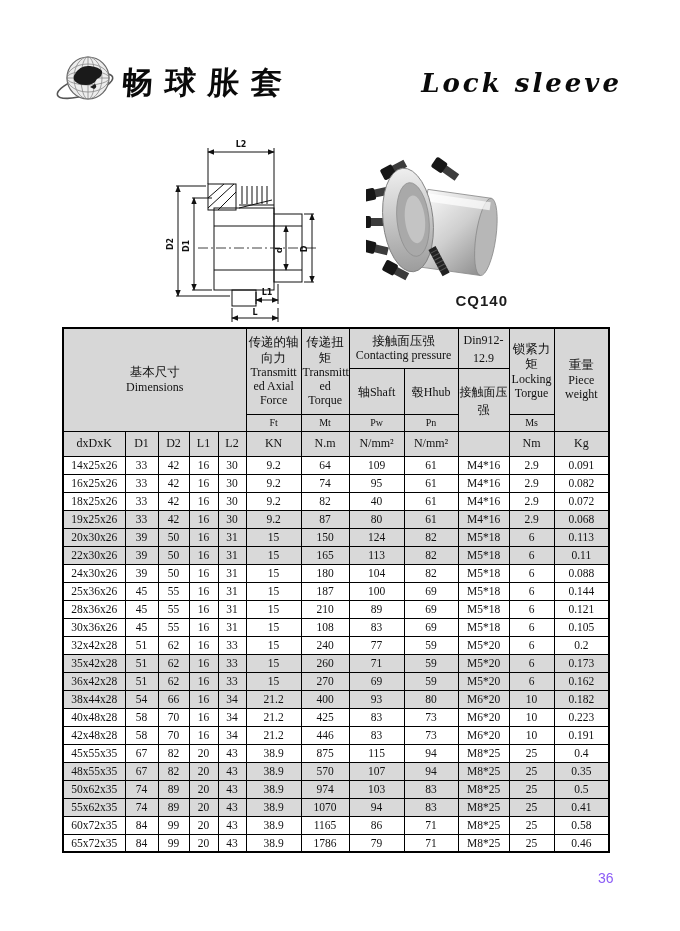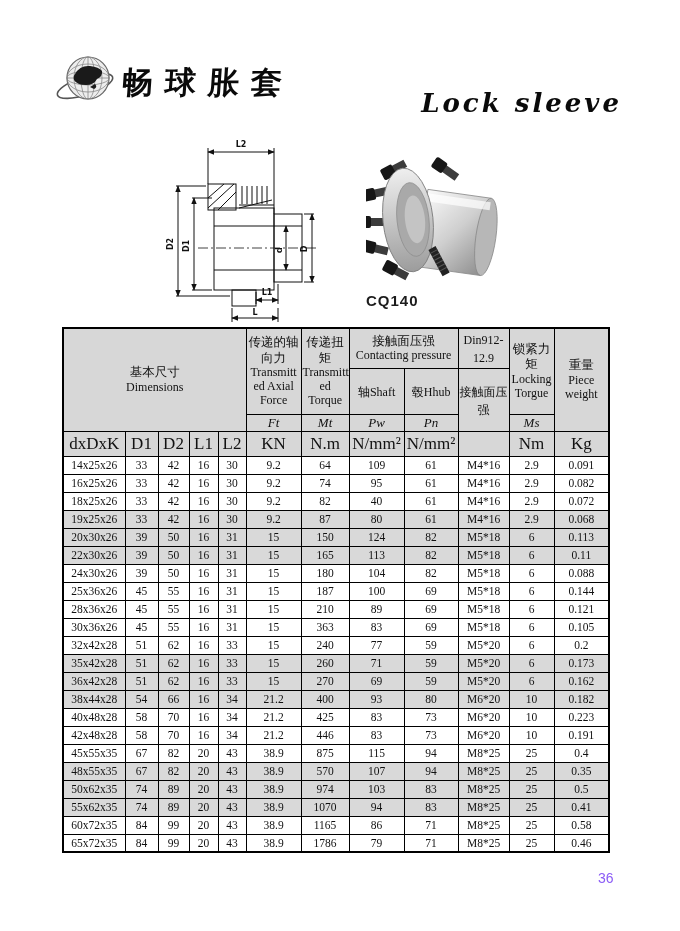--- a/index.html
+++ b/index.html
@@ -11,51 +11,51 @@
   }
   
   .hdr-logo { position:absolute; left:55px; top:50px; width:64px; height:60px; }
   .brand-cn {
     position:absolute; left:122px; top:62px; font-size:31px; font-weight:bold;
     letter-spacing:12px; font-family:"Liberation Serif", serif; color:#0a0a0a;
     transform:skewX(-4deg);
   }
   .brand-en {
     position:absolute; right:58px; top:68px; font-size:26px; font-weight:bold;
-    font-style:italic; letter-spacing:3px; font-family:"DejaVu Serif", serif; color:#0a0a0a;margin-top:20px;
+    font-style:italic; letter-spacing:3px; font-family:"DejaVu Serif", serif; color:#0a0a0a;
   }
   
   .drawing { position:absolute; left:146px; top:134px; width:212px; height:192px; }
   .drawing text { font-family:"DejaVu Sans", sans-serif; font-size:8px; font-weight:bold; fill:#111; }
   .photo { position:absolute; left:366px; top:152px; width:142px; height:142px; }
   .photo-caption {
-    position:absolute; left:366px; top:292px; width:142px; text-align:left;
+    position:absolute; left:366px; top:292px; width:142px; text-align:right;
     font-family:"Liberation Sans", sans-serif; font-weight:bold; font-size:15px;
     letter-spacing:1px; color:#1c1c1c;
   }
   
   table.spec {
     position:absolute; left:62px; top:327px; width:546px;
     border-collapse:collapse; table-layout:fixed;
     border:2px solid #000;
   }
   table.spec th, table.spec td {
     border:1px solid #000; text-align:center; vertical-align:middle;
     padding:0 1px; overflow:hidden;
   }
   table.spec thead th { background:#d7d7d7; font-weight:normal; }
   .h-cn { display:block; font-size:12.5px; line-height:1.25; }
   .h-en { display:block; font-size:12px;  line-height:1.15; font-family:"Liberation Serif", serif; }
   .h-one { font-size:12px; line-height:1.2; }
   tr.row-main  { height:40px; }
   tr.row-sub   { height:46px; }
   tr.row-sym   { height:17px; }
-  tr.row-sym th { font-size:13px;font-style:italic; }
+  tr.row-sym th { font-size:10px; }
   tr.row-units { height:25px; }
-  tr.row-units td { background:#d7d7d7; font-size:17px; }
+  tr.row-units td { background:#d7d7d7; font-size:12px; }
   table.spec tbody tr { height:18px; }
   table.spec tbody td { font-size:11.5px; background:#fff; }
   table.spec tbody tr.shaded td { background:#d9d9d9; }
   
   .page-number {
     position:absolute; left:598px; top:870px; font-size:14px;
     font-family:"Liberation Sans", sans-serif; color:#8b5cf6;
   }
 </style>
 </head>
@@ -409,21 +409,21 @@
           <td>6</td>
           <td>0.121</td>
         </tr>
         <tr>
           <td>30x36x26</td>
           <td>45</td>
           <td>55</td>
           <td>16</td>
           <td>31</td>
           <td>15</td>
-          <td>363</td>
+          <td>108</td>
           <td>83</td>
           <td>69</td>
           <td>M5*18</td>
           <td>6</td>
           <td>0.105</td>
         </tr>
         <tr>
           <td>32x42x28</td>
           <td>51</td>
           <td>62</td>

